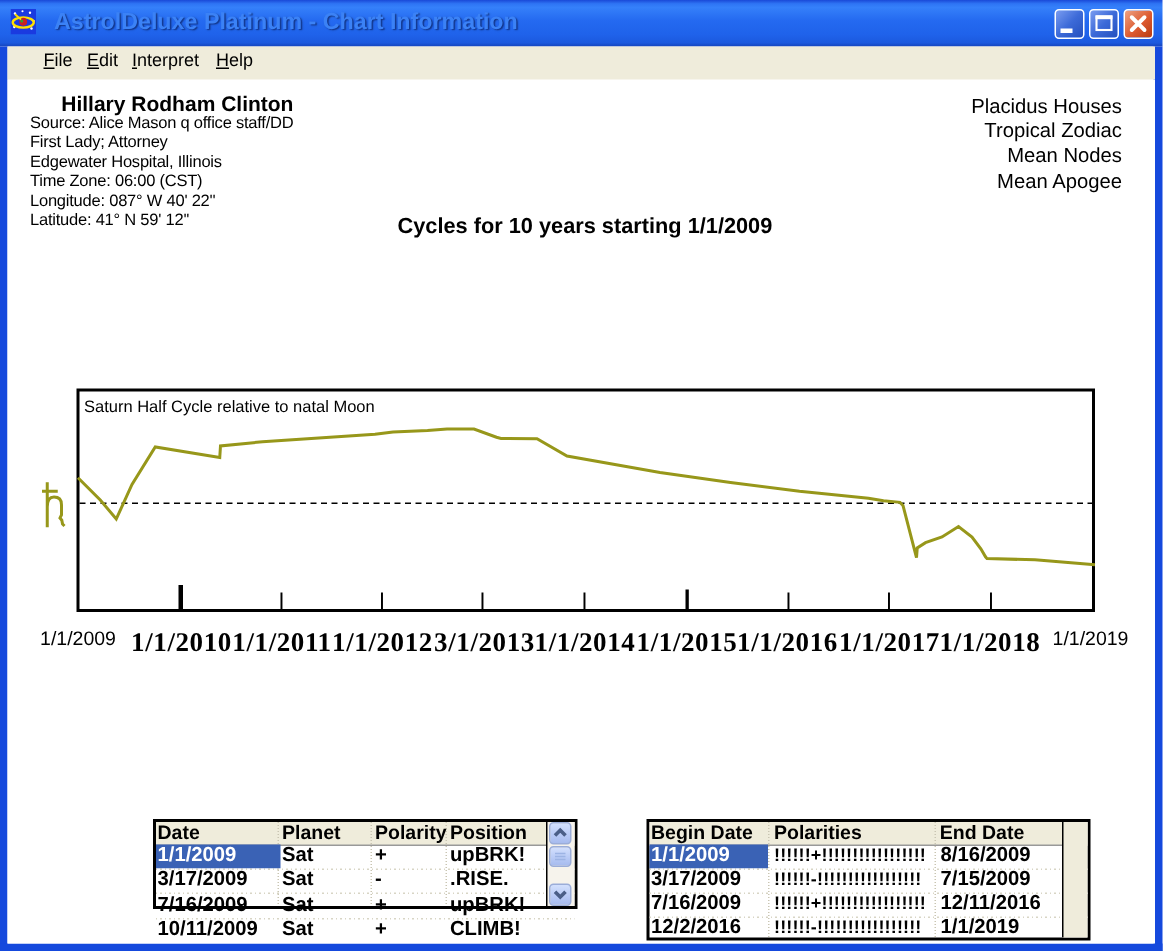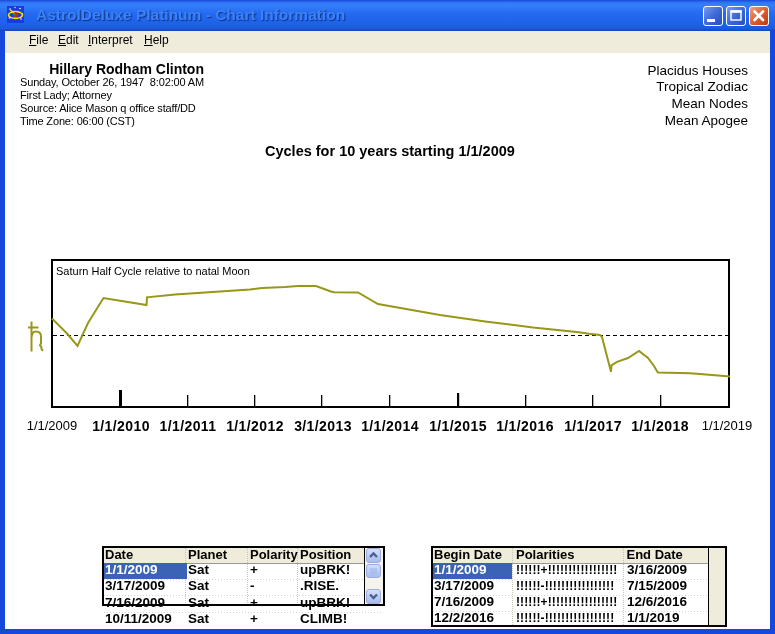--- a/index.html
+++ b/index.html
@@ -21,21 +21,21 @@
   #btn-min{left:703px;background:linear-gradient(135deg,#7a9cf0 0%,#3c6ad8 50%,#2450be 100%);}
   #btn-max{left:726px;background:linear-gradient(135deg,#7a9cf0 0%,#3c6ad8 50%,#2450be 100%);}
   #btn-cls{left:749px;background:linear-gradient(135deg,#eda283 0%,#dd5a30 55%,#b83b12 100%);}
   
   #info-l{left:20px;top:61.5px;font-size:11px;letter-spacing:-0.15px;line-height:12.95px;color:#000;white-space:nowrap;}
   #info-l .nm{font-size:14px;font-weight:bold;line-height:14.3px;letter-spacing:0;text-align:right;}
   #info-r{right:27px;top:62.6px;font-size:13.5px;line-height:16.7px;text-align:right;color:#000;white-space:nowrap;}
   #ctitle{left:265px;top:143px;font-size:14.5px;font-weight:bold;color:#000;white-space:nowrap;}
   
   .xl{position:absolute;top:418px;width:70px;text-align:center;font-size:13px;color:#000;}
-  .xl.b{font-weight:bold;font-size:14px;letter-spacing:0.4px;}
+  .xl.b{font-weight:bold;font-size:18px;letter-spacing:0.4px;font-family:Liberation Serif, serif;}
   
   .tbl{background:#fff;border:2px solid #000;box-sizing:border-box;font-size:13.5px;font-weight:bold;color:#000;}
   .cell{line-height:16px;}
   .hdr{font-size:13px;}
   .pol{font-size:12px;letter-spacing:0.1px;}
   #tbl1{left:102px;top:546px;width:283px;height:60px;}
   #tbl2{left:431px;top:546px;width:296px;height:81px;}
   .thead{position:absolute;left:0;top:0;height:15px;background:#efecdb;width:100%;border-bottom:1px solid #999;}
   .cell{position:absolute;white-space:nowrap;}
   .sel{background:#3a62b5;color:#fff;}
@@ -84,24 +84,26 @@
 
   <div class="abs" id="menubar">
     <span style="left:4px"><u>F</u>ile</span>
     <span style="left:33px"><u>E</u>dit</span>
     <span style="left:63px"><u>I</u>nterpret</span>
     <span style="left:119px"><u>H</u>elp</span>
   </div>
 
   <div class="abs" id="info-l">
     <div class="nm">Hillary Rodham Clinton</div>
-    <div>Sunday, October 26, 1947&nbsp; 8:02:00 AM</div>
+    <div>Source: Alice Mason q office staff/DD</div>
     <div>First Lady; Attorney</div>
-    <div>Source: Alice Mason q office staff/DD</div>
+    <div>Edgewater Hospital, Illinois</div>
     <div>Time Zone: 06:00 (CST)</div>
+    <div>Longitude: 087° W 40' 22''</div>
+    <div>Latitude: 41° N 59' 12''</div>
   </div>
   <div class="abs" id="info-r">
     Placidus Houses<br>Tropical Zodiac<br>Mean Nodes<br>Mean Apogee
   </div>
   <div class="abs" id="ctitle">Cycles for 10 years starting 1/1/2009</div>
 
   <svg class="abs" style="left:20px;top:255px" width="720" height="157" viewBox="20 255 720 157">
     <rect x="52" y="260" width="677" height="147" fill="none" stroke="#000" stroke-width="2"></rect>
     <text x="56" y="274.5" font-size="11" fill="#000">Saturn Half Cycle relative to natal Moon</text>
     <line x1="53" y1="335.5" x2="728" y2="335.5" stroke="#000" stroke-width="1" stroke-dasharray="4 3"></line>
@@ -188,27 +190,27 @@
   <div class="abs tbl" id="tbl2">
     <div class="thead"></div>
     <div class="vsep" style="left:79px"></div>
     <div class="vsep" style="left:189.5px"></div>
     <div class="cell hdr" style="left:1px;top:-1.5px">Begin Date</div>
     <div class="cell hdr" style="left:83px;top:-1.5px">Polarities</div>
     <div class="cell hdr" style="left:193.5px;top:-1.5px">End Date</div>
     <div class="sel" style="position:absolute;left:0;top:15.0px;width:79px;height:16px"></div>
     <div class="cell" style="left:1px;top:14.0px;color:#fff">1/1/2009</div>
     <div class="cell pol" style="left:83px;top:14.0px">!!!!!!+!!!!!!!!!!!!!!!!!</div>
-    <div class="cell" style="left:194px;top:14.0px">3/16/2009</div>
+    <div class="cell" style="left:194px;top:14.0px">8/16/2009</div>
     <div class="hsep" style="top:30.6px"></div>
     <div class="cell" style="left:1px;top:29.9px;">3/17/2009</div>
     <div class="cell pol" style="left:83px;top:29.9px">!!!!!!-!!!!!!!!!!!!!!!!!</div>
     <div class="cell" style="left:194px;top:29.9px">7/15/2009</div>
     <div class="hsep" style="top:46.5px"></div>
     <div class="cell" style="left:1px;top:45.9px;">7/16/2009</div>
     <div class="cell pol" style="left:83px;top:45.9px">!!!!!!+!!!!!!!!!!!!!!!!!</div>
-    <div class="cell" style="left:194px;top:45.9px">12/6/2016</div>
+    <div class="cell" style="left:194px;top:45.9px">12/11/2016</div>
     <div class="hsep" style="top:62.5px"></div>
     <div class="cell" style="left:1px;top:61.8px;">12/2/2016</div>
     <div class="cell pol" style="left:83px;top:61.8px">!!!!!!-!!!!!!!!!!!!!!!!!</div>
     <div class="cell" style="left:194px;top:61.8px">1/1/2019</div>
     <div id="strack2"></div>
   </div>
 
 </body></html>

